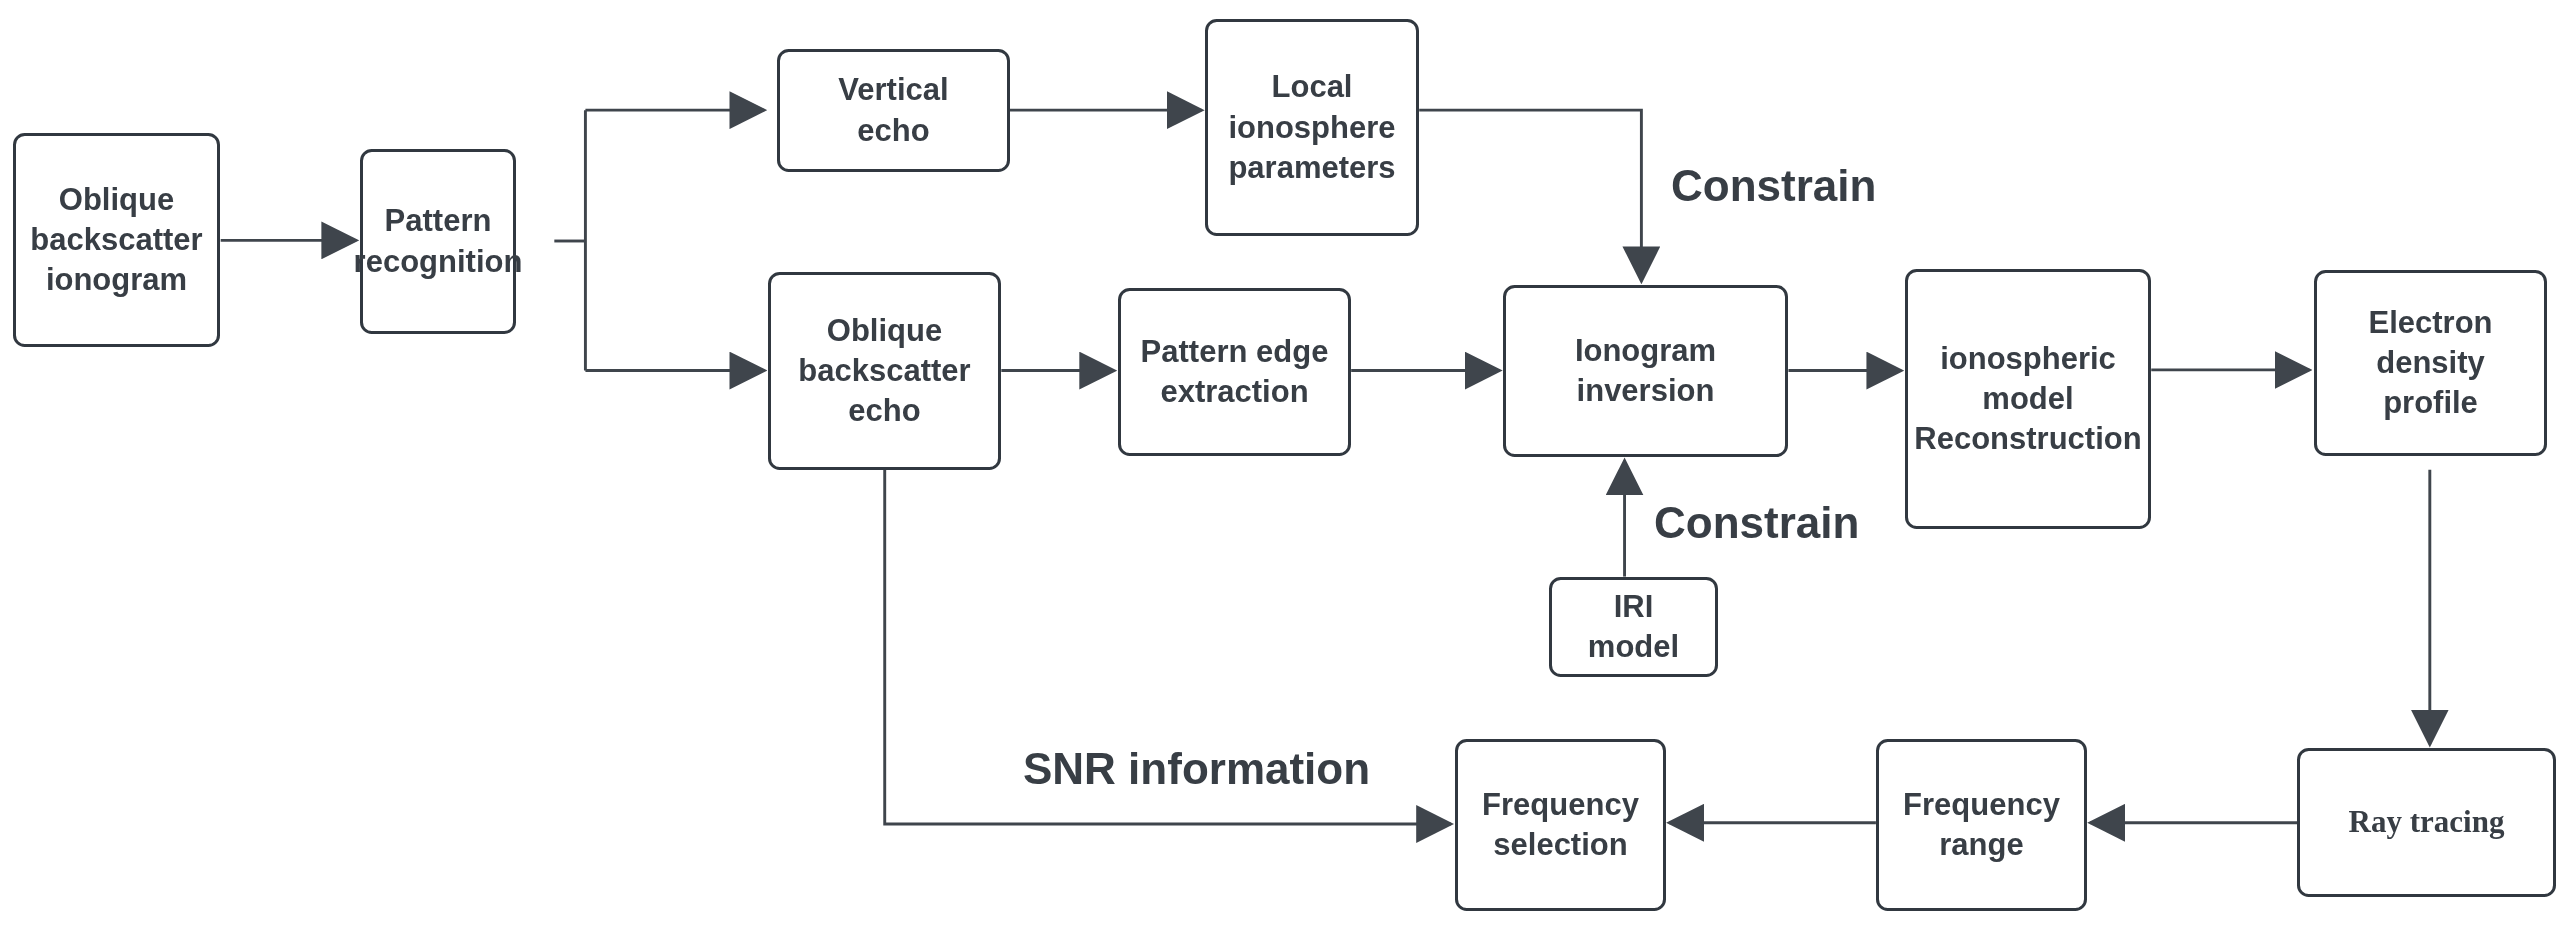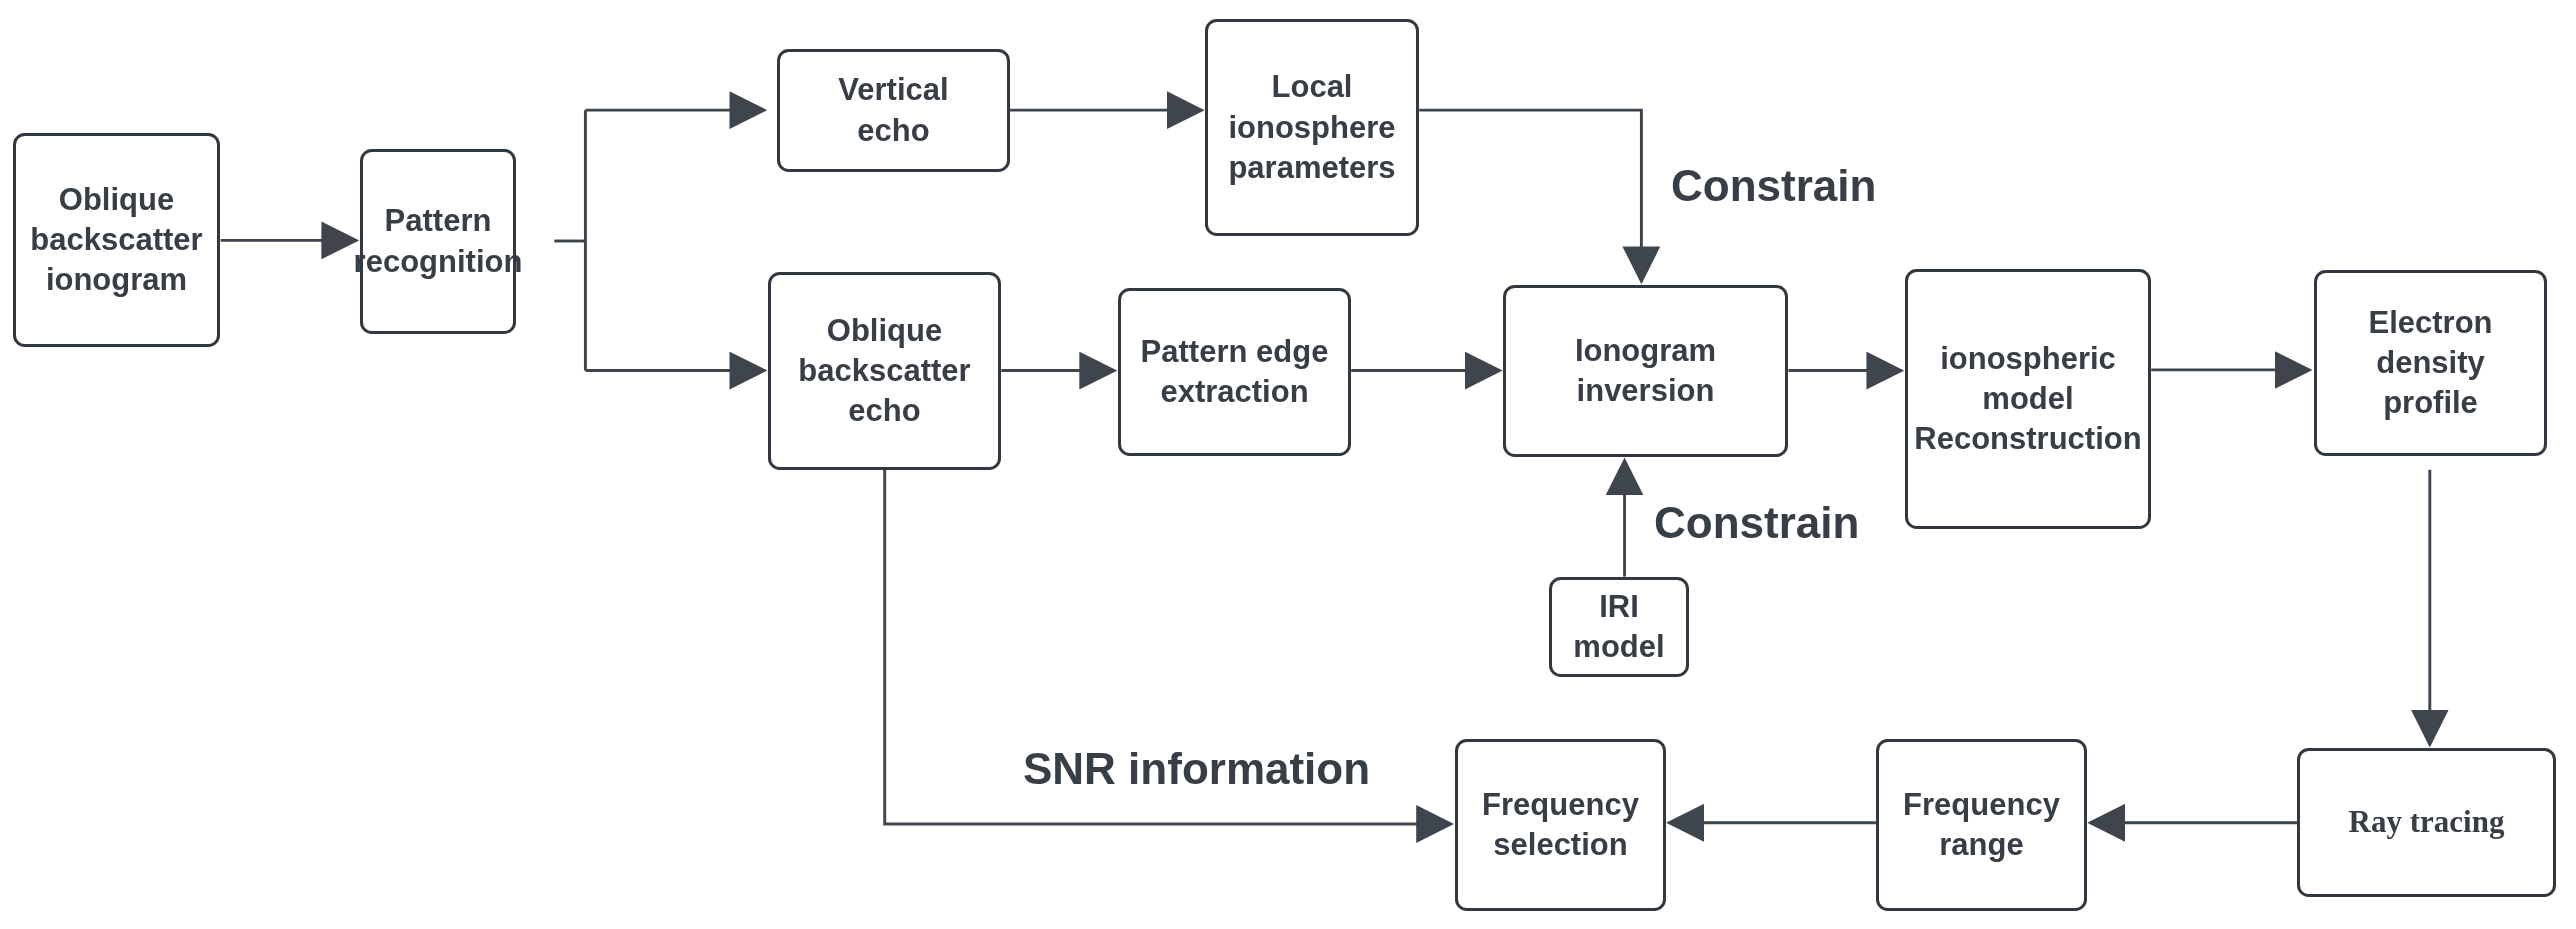--- a/index.html
+++ b/index.html
@@ -121,21 +121,21 @@
 inversion</div>
 
   <div class="node" style="left:1905px; top:269px; width:246px; height:260px;">ionospheric
 model
 Reconstruction</div>
 
   <div class="node" style="left:2314px; top:270px; width:233px; height:186px;">Electron
 density
 profile</div>
 
-  <div class="node" style="left:1549px; top:577px; width:140px; height:100px;">IRI
+  <div class="node" style="left:1549px; top:577px; width:169px; height:100px;">IRI
 model</div>
 
   <div class="node" style="left:1455px; top:739px; width:211px; height:172px;">Frequency
 selection</div>
 
   <div class="node" style="left:1876px; top:739px; width:211px; height:172px;">Frequency
 range</div>
 
   <div class="node" style="left:2297px; top:748px; width:259px; height:149px;font-family:Liberation Serif, serif;">Ray tracing</div>
 

